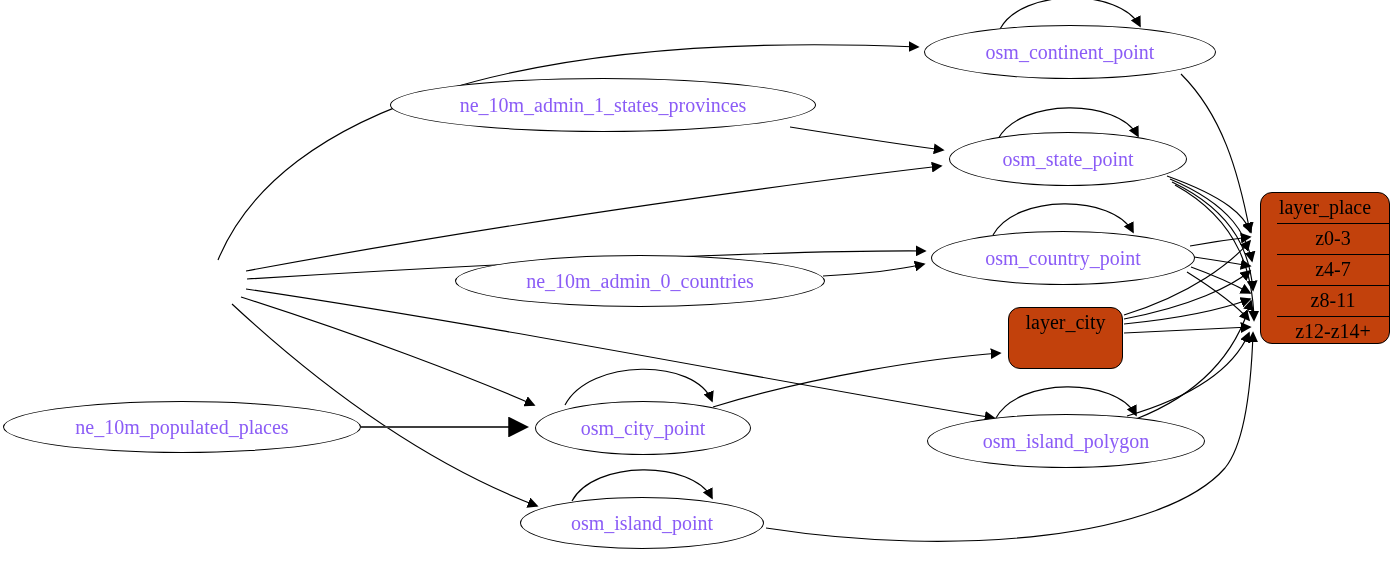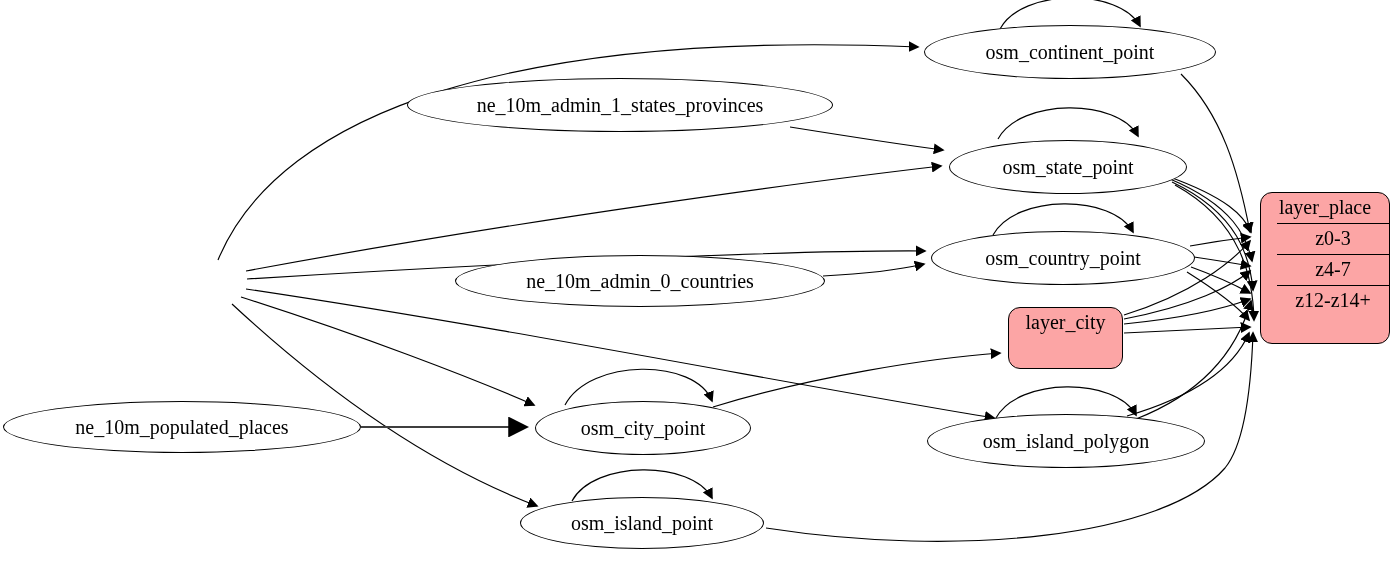--- a/index.html
+++ b/index.html
@@ -7,35 +7,35 @@
     position:relative;
     width:1395px;height:568px;
     background:#ffffff;
     font-family:"Liberation Serif","DejaVu Serif",serif;
     overflow:hidden;
   }
   #edges{position:absolute;left:0;top:0;width:1395px;height:568px;}
   .node{
     position:absolute;
     display:flex;align-items:center;justify-content:center;
-    font-size:20px;color:#000000;
+    font-size:20px;color:#8b5cf6;
     box-sizing:border-box;
     white-space:nowrap;
   }
   .ellipse{
     border:1.3px solid #000;
     border-radius:50%;
     background:#ffffff;
   }
   .record{
     position:absolute;
     box-sizing:border-box;
     border:1.6px solid #000;
     border-radius:12px;
-    background:#fca5a5;
+    background:#c2410c;
     overflow:hidden;
     font-size:20px;color:#000;
   }
   .rec-title{
     height:30px;line-height:29px;text-align:center;
   }
   .rec-row{
     height:30px;line-height:28px;text-align:center;
     border-top:1.3px solid #000;
     margin-left:16px;
@@ -91,37 +91,37 @@
     <path class="edge" d="M 1124,324 C 1184,318 1226,308 1250,299" marker-end="url(#arrow)"></path>
     <path class="edge" d="M 1124,333 C 1170,331 1215,329 1250,327" marker-end="url(#arrow)"></path>
 
     <path class="edge" d="M 1136,419 C 1205,392 1238,348 1251,301" marker-end="url(#arrow)"></path>
     <path class="edge" d="M 1127,416 C 1195,396 1234,368 1249,333" marker-end="url(#arrow)"></path>
 
     <path class="edge" d="M 766,528 C 960,558 1165,537 1225,468 C 1243,446 1251,392 1253,333" marker-end="url(#arrow)"></path>
   </svg>
 
 
-  <div class="node ellipse" style="left:407px;top:78px;width:426px;height:54px;font-family:Liberation Serif, serif;">
+  <div class="node ellipse" style="left:390px;top:78px;width:426px;height:54px;font-family:Liberation Serif, serif;">
     <span>ne_10m_admin_1_states_provinces</span>
   </div>
 
   <div class="node ellipse" style="left:455px;top:255px;width:370px;height:52px;">
     <span>ne_10m_admin_0_countries</span>
   </div>
 
   <div class="node ellipse" style="left:3px;top:401px;width:358px;height:52px;text-align:center;">
     <span>ne_10m_populated_places</span>
   </div>
 
   <div class="node ellipse" style="left:924px;top:25px;width:292px;height:54px;">
     <span>osm_continent_point</span>
   </div>
 
-  <div class="node ellipse" style="left:949px;top:140px;width:238px;height:54px;">
+  <div class="node ellipse" style="left:949px;top:132px;width:238px;height:54px;">
     <span>osm_state_point</span>
   </div>
 
   <div class="node ellipse" style="left:931px;top:231px;width:264px;height:54px;">
     <span>osm_country_point</span>
   </div>
 
   <div class="node ellipse" style="left:535px;top:401px;width:216px;height:54px;">
     <span>osm_city_point</span>
   </div>
@@ -135,16 +135,17 @@
   </div>
 
   <div class="record" style="left:1008px;top:307px;width:115px;height:62px;">
     <div class="rec-title">layer_city</div>
   </div>
 
   <div class="record" style="left:1260px;top:192px;width:130px;height:152px;">
     <div class="rec-title">layer_place</div>
     <div class="rec-row">z0-3</div>
     <div class="rec-row">z4-7</div>
+    <div class="rec-row">z8-11</div>
     <div class="rec-row">z12-z14+</div>
   </div>
 
 </div>
 
 </body></html>

